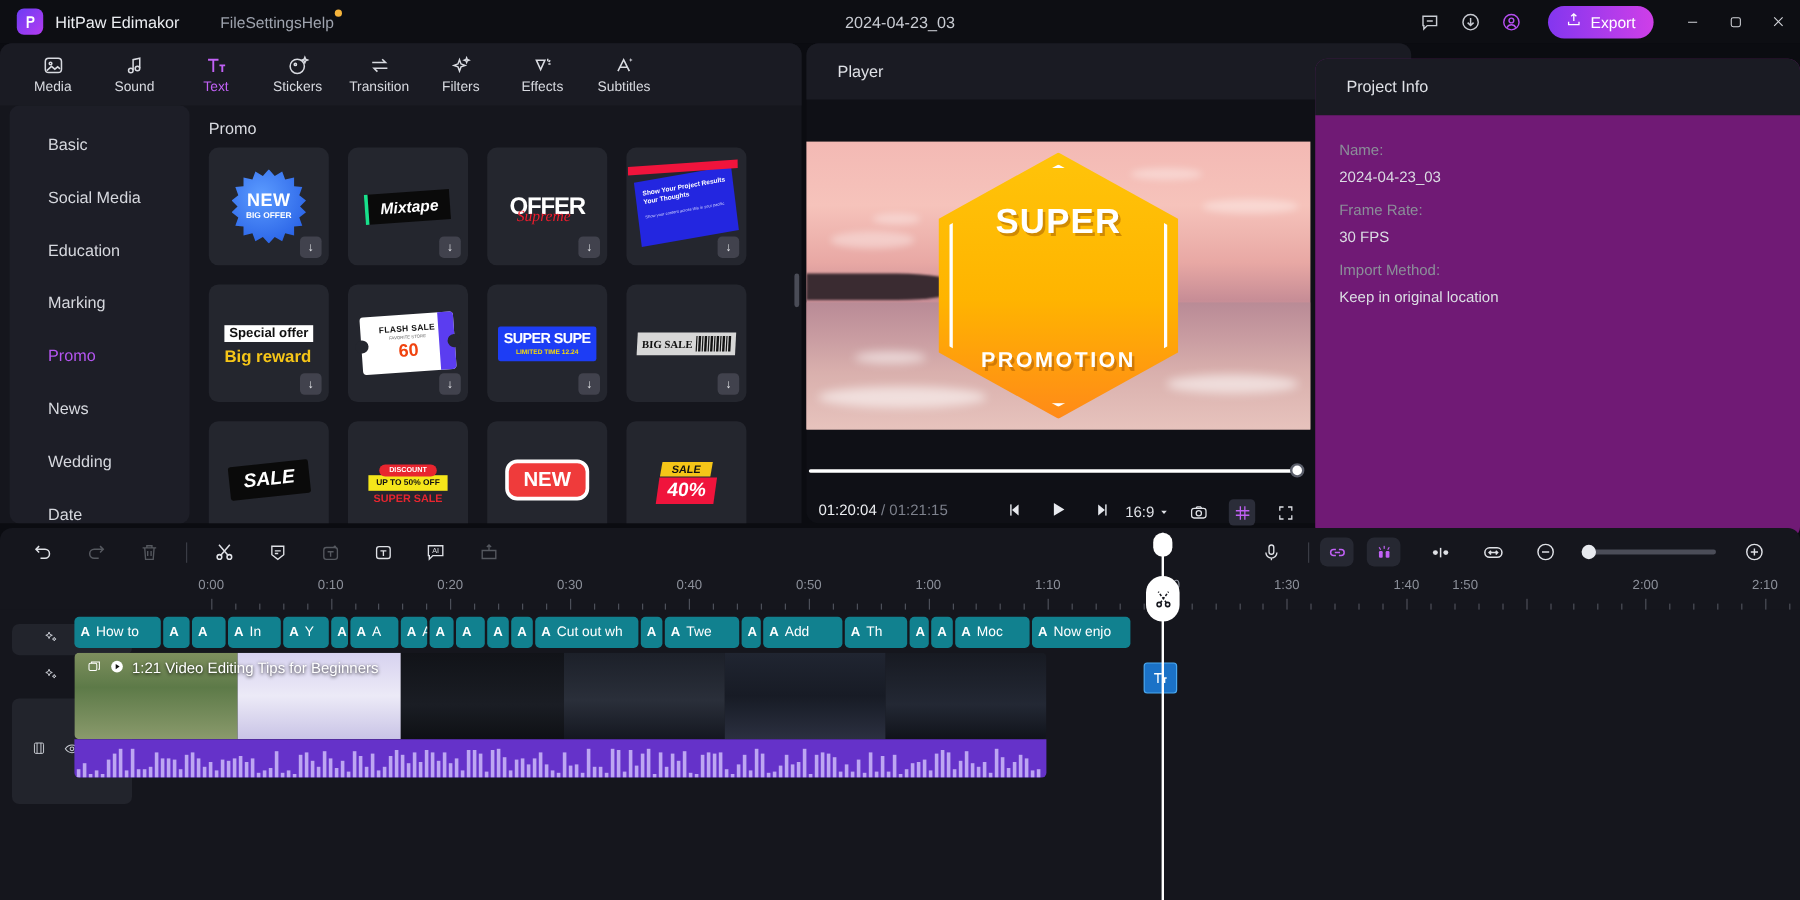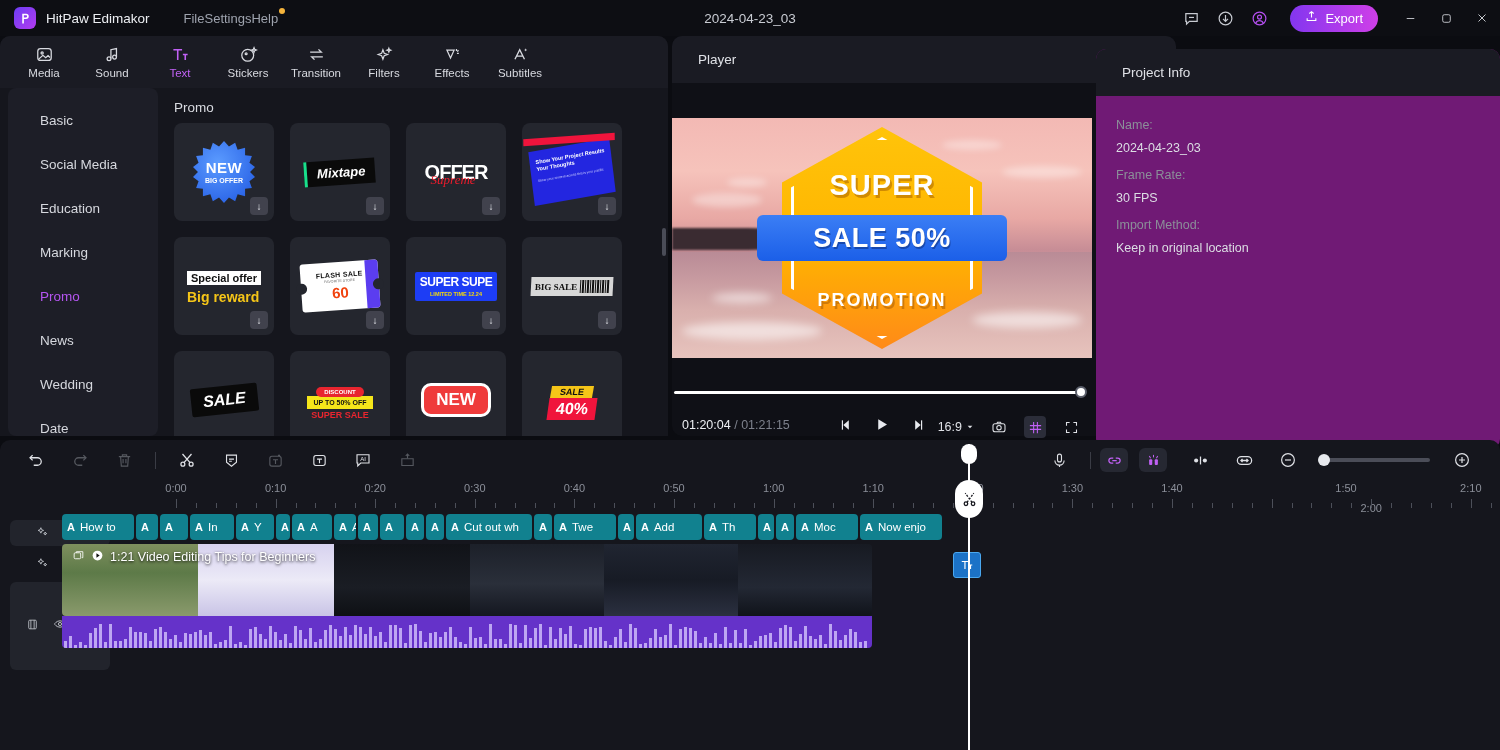--- a/index.html
+++ b/index.html
@@ -655,21 +655,20 @@
       <div class="sea"></div>
       <div class="foam" style="left:10px;bottom:18px;width:140px;height:18px;"></div>
       <div class="foam" style="left:300px;bottom:30px;width:110px;height:16px;"></div>
       <div class="foam" style="left:40px;bottom:55px;width:60px;height:10px;"></div>
 
       <div class="badge">
         <div class="inner"></div>
         <div class="b-super">SUPER</div>
         <div class="b-promo">PROMOTION</div>
       </div>
-      <div class="sale-bar">SALE 50%</div>
     </div>
 
     <div class="prog-wrap">
       <div class="prog-track"></div>
       <div class="prog-knob"></div>
     </div>
 
     <div class="pctrl">
       <div class="time">
         <b>01:20:04</b>
@@ -914,27 +913,27 @@
         <div class="tick minor" style="left: 1092.32px;"></div>
         <div class="tick minor" style="left: 1112.24px;"></div>
         <div class="tick minor" style="left: 1132.16px;"></div>
         <div class="tick minor" style="left: 1152.08px;"></div>
         <div class="tick-lbl" style="left: 1172px;">1:40</div>
         <div class="tick major" style="left: 1172px;"></div>
         <div class="tick minor" style="left: 1191.92px;"></div>
         <div class="tick minor" style="left: 1211.84px;"></div>
         <div class="tick minor" style="left: 1231.76px;"></div>
         <div class="tick minor" style="left: 1251.68px;"></div>
-        <div class="tick-lbl" style="left: 1346px;">1:50</div>
+        <div class="tick-lbl" style="left: 1221px;">1:50</div>
         <div class="tick major" style="left: 1271.6px;"></div>
         <div class="tick minor" style="left: 1291.52px;"></div>
         <div class="tick minor" style="left: 1311.44px;"></div>
         <div class="tick minor" style="left: 1331.36px;"></div>
         <div class="tick minor" style="left: 1351.28px;"></div>
-        <div class="tick-lbl" style="left: 1371.2px; margin-top: 20px;">2:00</div>
+        <div class="tick-lbl" style="left: 1371.2px;">2:00</div>
         <div class="tick major" style="left: 1371.2px;"></div>
         <div class="tick minor" style="left: 1391.12px;"></div>
         <div class="tick minor" style="left: 1411.04px;"></div>
         <div class="tick minor" style="left: 1430.96px;"></div>
         <div class="tick minor" style="left: 1450.88px;"></div>
         <div class="tick-lbl" style="left: 1470.8px;">2:10</div>
         <div class="tick major" style="left: 1470.8px;"></div>
         <div class="tick minor" style="left: 1490.72px;"></div>
       </div>
 

